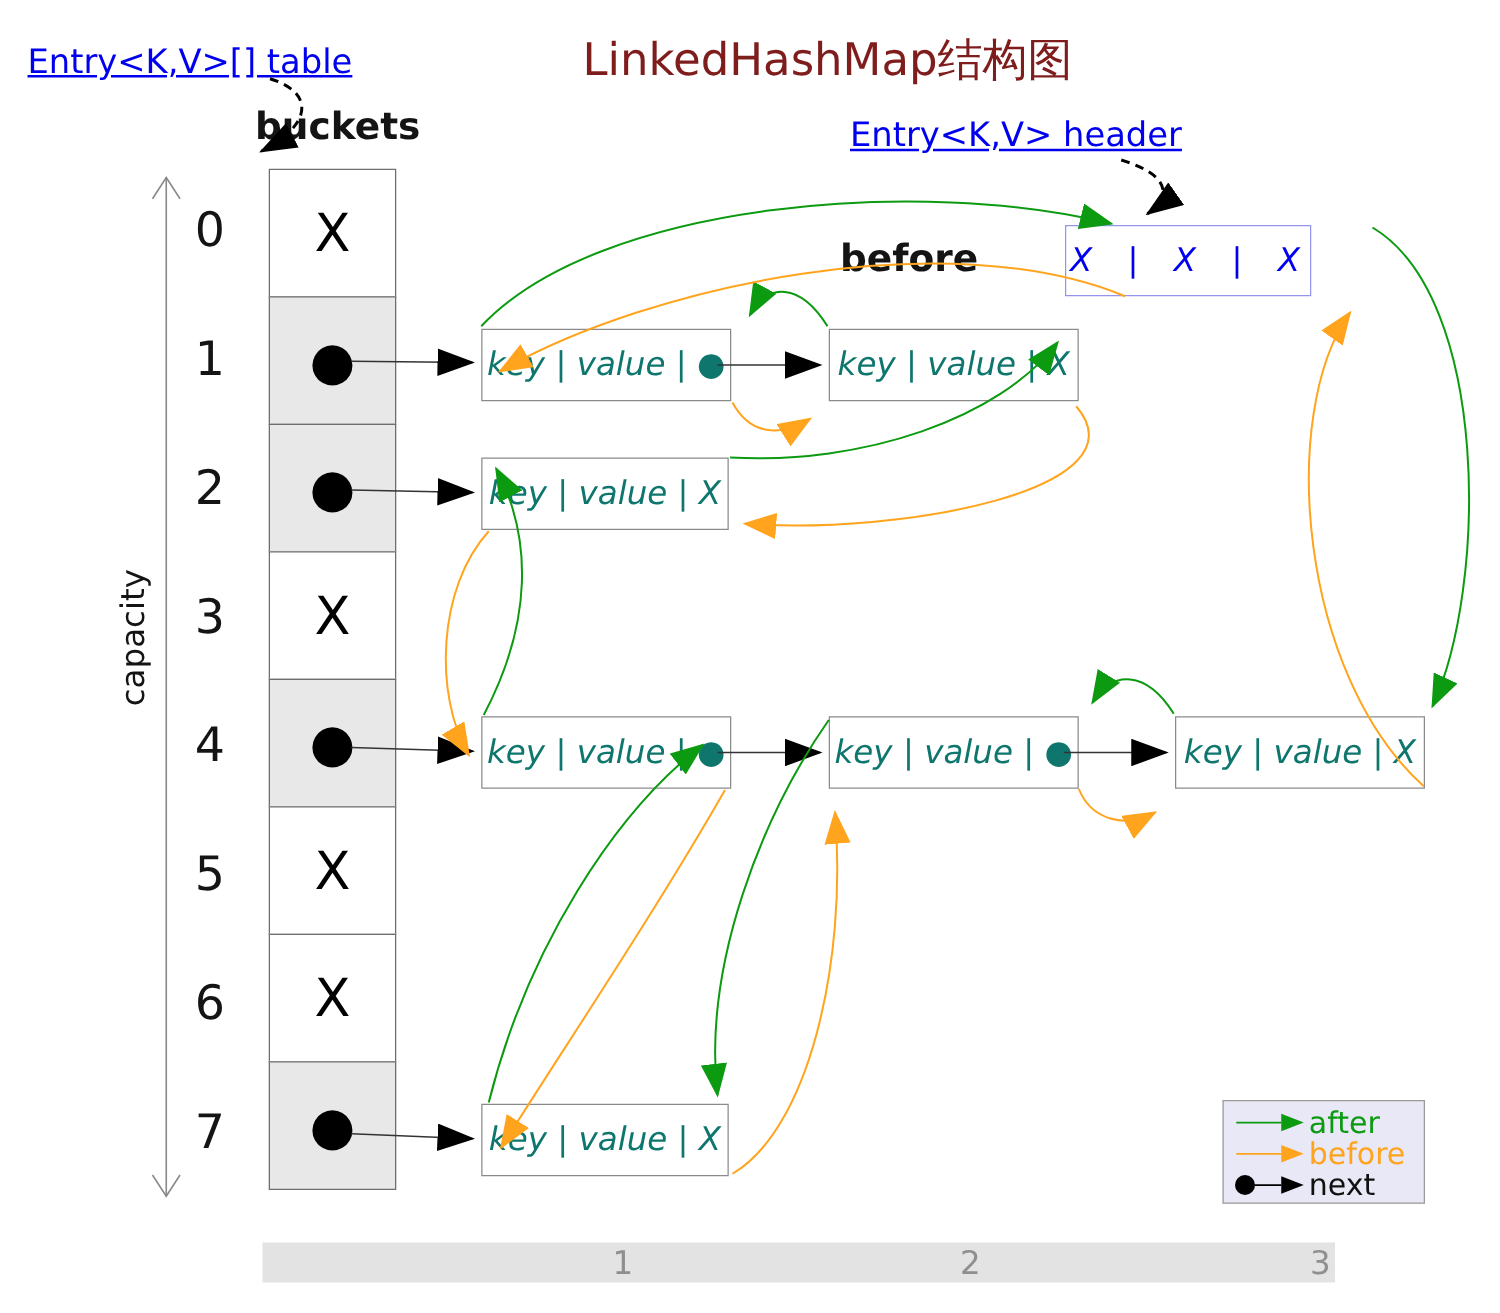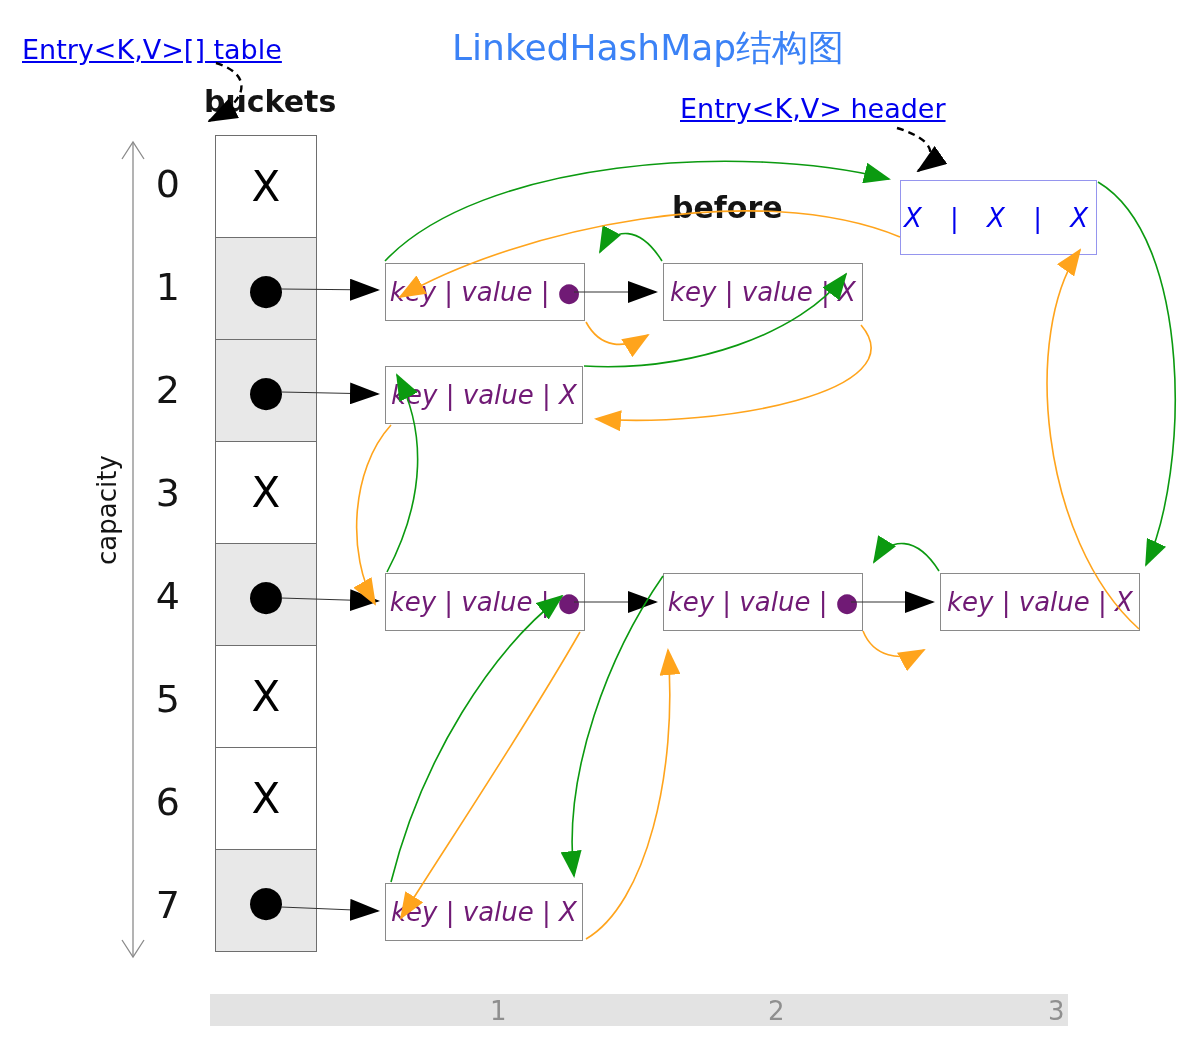--- a/index.html
+++ b/index.html
@@ -1,29 +1,29 @@
 <!DOCTYPE html>
 <html><head>
 <meta charset="utf-8">
 <style>
   html,body{margin:0;padding:0;background:#fff;}
   #canvas{position:relative;width:1200px;height:1050px;background:#ffffff;overflow:hidden;
           font-family:"DejaVu Sans","Liberation Sans",sans-serif;color:#111;}
   .abs{position:absolute;}
-  .title{left:452px;top:24px;width:420px;font-size:36px;color:#3b82f6;white-space:nowrap;}
+  .title{left:452px;top:24px;width:420px;font-size:36px;color:#7f1d1d;text-align:center;white-space:nowrap;}
   .blue-label{font-size:27px;color:#0000ee;white-space:nowrap;text-decoration:underline;}
   .bold-label{font-size:30px;font-weight:bold;color:#141414;white-space:nowrap;}
   .bucket-cell{position:absolute;left:215px;width:102px;height:103px;background:#ffffff;
                border:1px solid #6e6e6e;box-sizing:border-box;display:flex;align-items:center;
                justify-content:center;font-size:42px;color:#000;}
   .bucket-cell.filled{background:#e8e8e8;}
   .bucket-index{position:absolute;left:110px;width:70px;text-align:right;font-size:38px;color:#141414;}
   .entry-box{position:absolute;width:200px;height:58px;border:1px solid #8a8a8a;background:#fff;
              box-sizing:border-box;display:flex;align-items:center;justify-content:center;
-             font-style:italic;font-size:26px;color:#701a75;white-space:pre;}
+             font-style:italic;font-size:26px;color:#0f766e;white-space:pre;}
   .header-box{border:1px solid #9595ee;color:#0000ee;letter-spacing:5px;word-spacing:10px;}
   .capacity-label{left:62px;top:505px;width:90px;font-size:26px;color:#141414;
                   transform:rotate(-90deg);transform-origin:center;text-align:center;}
   #arrows{position:absolute;left:0;top:0;pointer-events:none;}
   .legend{position:absolute;left:978px;top:880px;width:162px;height:83px;background:#e8e8f6;
           border:1px solid #9a9a9a;box-sizing:border-box;padding:4px 0 0 6px;}
   .legend-row{display:flex;align-items:center;height:25px;}
   .legend-row svg{flex:0 0 62px;}
   .legend-text{font-size:24px;line-height:24px;}
   .lt-after{color:#0b9a10;}
@@ -71,21 +71,21 @@
   <div class="bucket-cell" style="top:645px">
       <span>X</span>
     </div>
   <div class="bucket-cell" style="top:747px">
       <span>X</span>
     </div>
   <div class="bucket-cell filled" style="top:849px">
       <span>●</span>
     </div>
 
-  <div class="entry-box header-box" style="left:900px;top:180px;width:197px;height:75px">
+  <div class="entry-box header-box" style="left:852px;top:180px;width:197px;height:57px">
     <span>X | X | X</span>
   </div>
 
   <div class="entry-box" style="left:385px;top:263px"><span>key | value | ●</span></div>
   <div class="entry-box" style="left:663px;top:263px"><span>key | value | X</span></div>
   <div class="entry-box" style="left:385px;top:366px;width:198px"><span>key | value | X</span></div>
   <div class="entry-box" style="left:385px;top:573px"><span>key | value | ●</span></div>
   <div class="entry-box" style="left:663px;top:573px"><span>key | value | ●</span></div>
   <div class="entry-box" style="left:940px;top:573px"><span>key | value | X</span></div>
   <div class="entry-box" style="left:385px;top:883px;width:198px"><span>key | value | X</span></div>
@@ -138,20 +138,44 @@
       <path d="M586,322 C600,348 624,350 648,335" marker-end="url(#mo)"></path>
       <path d="M861,325 C918,392 720,428 596,419" marker-end="url(#mo)"></path>
       <path d="M391,425 C350,470 347,556 375,604" marker-end="url(#mo)"></path>
       <path d="M863,631 C873,656 900,663 924,650" marker-end="url(#mo)"></path>
       <path d="M1139,629 C1040,540 1022,332 1080,250" marker-end="url(#mo)"></path>
       <path d="M580,632 C524,730 446,846 401,918" marker-end="url(#mo)"></path>
       <path d="M586,939 C646,904 678,772 668,650" marker-end="url(#mo)"></path>
     </g>
   </svg>
 
+  <div class="legend">
+    <div class="legend-row">
+      <svg width="62" height="20">
+        <line x1="4" y1="10" x2="40" y2="10" stroke="#0b9a10" stroke-width="1.4"></line>
+        <path d="M40,3 L58,10 L40,17 Z" fill="#0b9a10"></path>
+      </svg>
+      <span class="legend-text lt-after">after</span>
+    </div>
+    <div class="legend-row">
+      <svg width="62" height="20">
+        <line x1="4" y1="10" x2="40" y2="10" stroke="#ffa41c" stroke-width="1.4"></line>
+        <path d="M40,3 L58,10 L40,17 Z" fill="#ffa41c"></path>
+      </svg>
+      <span class="legend-text lt-before">before</span>
+    </div>
+    <div class="legend-row">
+      <svg width="62" height="20">
+        <circle cx="11" cy="10" r="8" fill="#000"></circle>
+        <line x1="19" y1="10" x2="40" y2="10" stroke="#000" stroke-width="1.4"></line>
+        <path d="M40,3 L58,10 L40,17 Z" fill="#000"></path>
+      </svg>
+      <span class="legend-text lt-next">next</span>
+    </div>
+  </div>
 
   <div class="footer-band">
     <span class="footer-text" style="left:280px;top:2px">1</span>
     <span class="footer-text" style="left:558px;top:2px">2</span>
     <span class="footer-text" style="left:838px;top:2px">3</span>
   </div>
 
 </div>
 
 </body></html>

